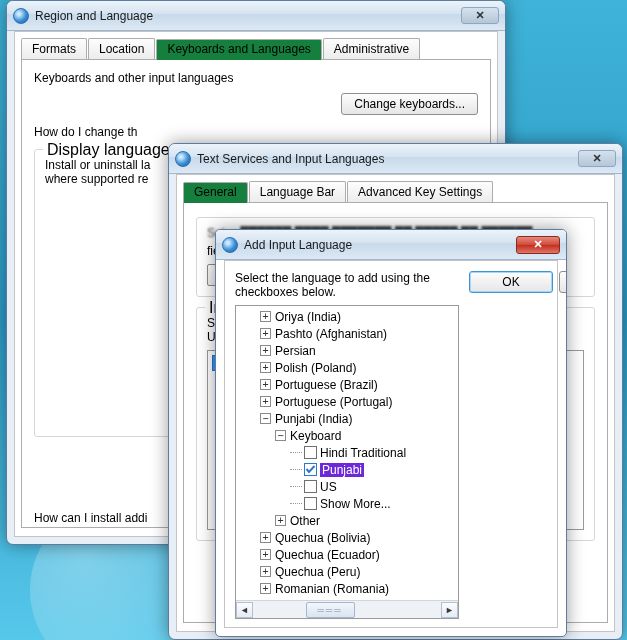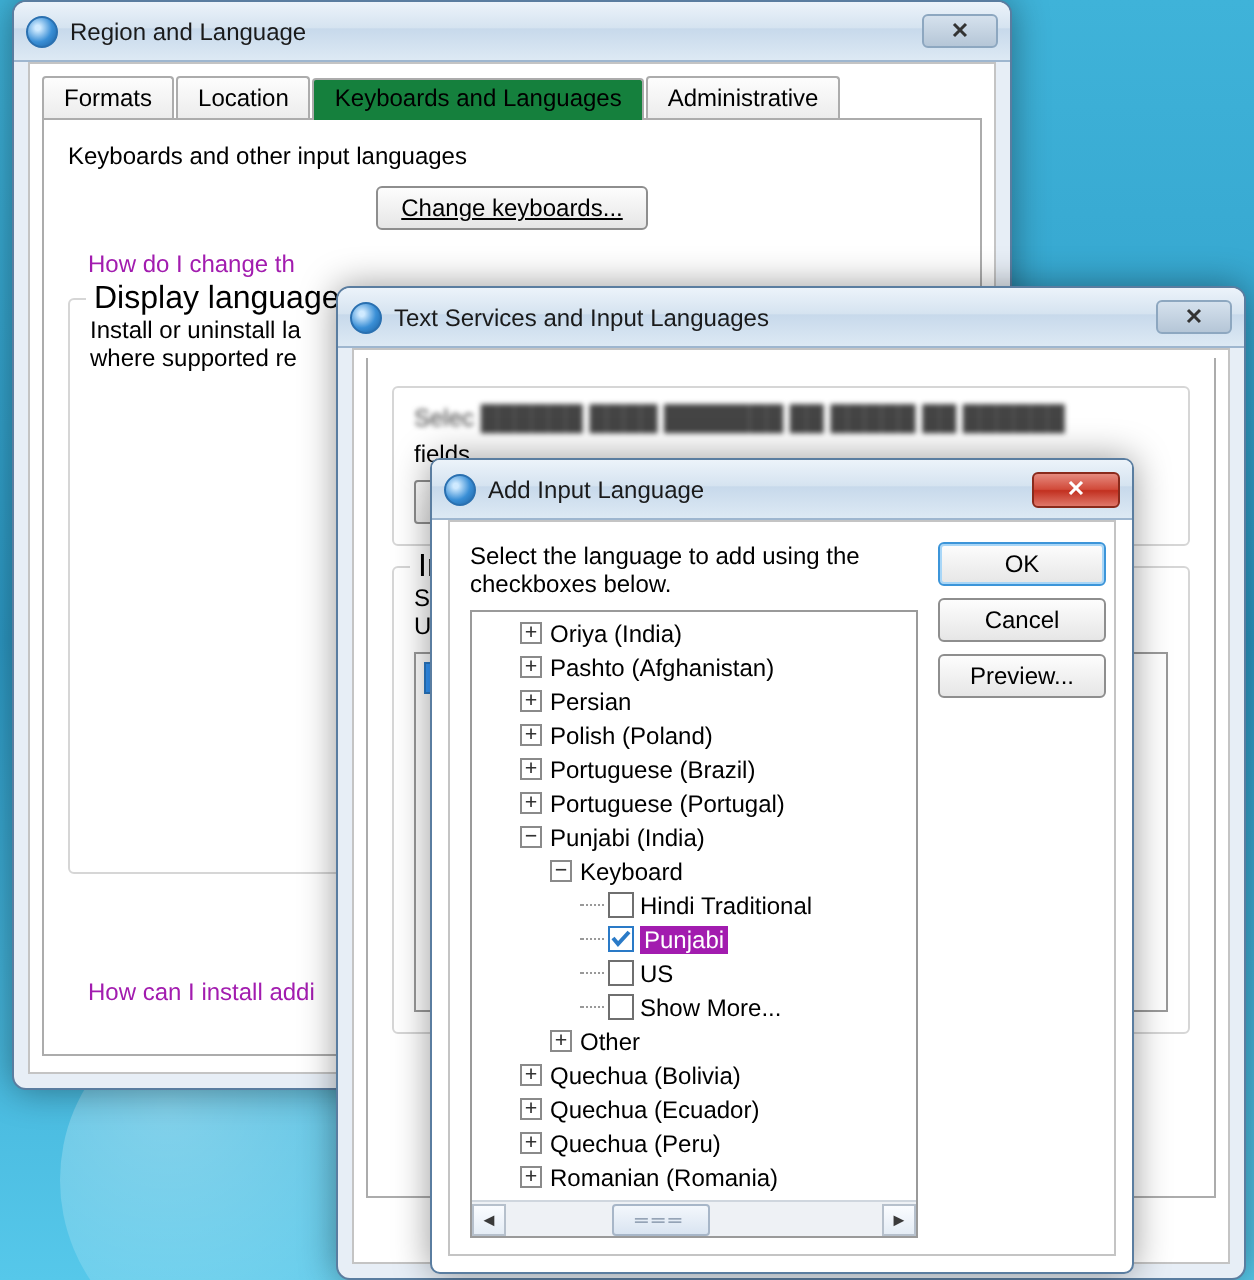--- a/index.html
+++ b/index.html
@@ -102,21 +102,21 @@
     margin: 0 2px;
     padding: 10px 12px;
     background: #fff;
     height: calc(100% - 28px);
     position: relative;
     overflow: hidden;
   }
 
   .group-title { color: #1a3a8a; margin: 1px 0 4px; }
   .indent { margin-left: 12px; color: #1a1a1a; }
-  .link { color: #a21caf; text-decoration: none; cursor: pointer; margin-left: 10px; }
+  .link { color: #000000; text-decoration: none; cursor: pointer; }
 
   .fieldset {
     border: 1px solid #d6d6d6; border-radius: 3px;
     margin-top: 10px; padding: 8px 10px 10px; position: relative;
   }
   .fieldset > .legend {
     position: absolute; top: -9px; left: 8px; background: #fff; padding: 0 4px; font-size: 16px;
   }
 
   .btn {
@@ -124,21 +124,21 @@
     padding: 0 12px;
     background: linear-gradient(#fdfdfd, #e6e6e6);
     border: 1px solid #8e8e8e; border-radius: 3px;
     font-size: 12px; font-family: inherit;
     cursor: default;
   }
   .btn.default {
     border-color: #3c95d9;
     box-shadow: 0 0 0 1px #a8d6f7 inset;
   }
-  .btn-row-right { display:flex; justify-content:center; margin-top:8px;text-decoration:underline; }
+  .btn-row-right { display:flex; justify-content:flex-end; margin-top:8px; }
 
   .combo {
     display:inline-flex; align-items:center;
     border:1px solid #8e8e8e; border-radius:2px;
     background: linear-gradient(#fff,#eee); height:22px; padding:0 6px 0 8px;
     min-width: 140px;
   }
   .combo .chev { margin-left:auto; font-size: 9px; color:#333; }
 
   .en-badge {
@@ -146,21 +146,21 @@
     padding:1px 3px; font-size:11px; font-weight:bold; border:1px solid #2a7ac7;
   }
 
   
   .add-body {
     position:absolute; inset: 30px 8px 8px 8px; background:#fff;
     border:1px solid #c4c4c4; padding:10px 10px 8px;
     display:flex; gap:10px;
   }
   .add-left { flex:1; display:flex; flex-direction:column; }
-  .add-right { width: 78px; display:flex; flex-direction:column; gap:6px; }
+  .add-right { width: 78px; display:flex; gap:6px; }
   .instr { margin-bottom: 6px; }
 
   .treewrap {
     flex:1; border:1px solid #9a9a9a; background:#fff;
     overflow:hidden; position:relative;
   }
   .tree {
     position:absolute; inset:0 0 18px 0;
     overflow:hidden; padding: 2px 0 2px 4px;
     font-size: 12px; color:#000;
@@ -192,21 +192,21 @@
   .exp.minus::before { content:"−"; }
   .exp.plus::before { content:"+"; }
   .vgap { width:15px; display:inline-block; }
   .chk {
     width:13px; height:13px; border:1px solid #6f6f6f; background:#fff;
     display:inline-flex; align-items:center; justify-content:center;
     margin-right:3px;
   }
   .chk.checked { border-color:#2a7ac7; }
   .chk.checked svg { width:11px; height:11px; }
-  .sel { background:#a21caf; color:#fff; padding:0 2px; }
+  .sel { background:#6d28d9; color:#fff; padding:0 2px; }
   .dots::before {
     content:""; display:inline-block; width:12px; height:1px;
     border-top:1px dotted #999; vertical-align:middle; margin-right:2px;
   }
 
   
   .blur { color:#444; filter: blur(1.2px); }
 </style>
 </head>
 <body>
@@ -234,34 +234,39 @@
       </div>
       <div style="margin-top:10px">
         <a class="link">How do I change th</a>
       </div>
       <div class="fieldset">
         <span class="legend">Display language</span>
         <div>Install or uninstall la</div>
         <div>where supported re</div>
         <div style="height:240px"></div>
       </div>
-      <div style="position:absolute; left:12px; bottom:24px;">
+      <div style="position:absolute; left:12px; bottom:2px;">
         <a class="link">How can I install addi</a>
       </div>
     </div>
   </div>
 </div>
 
 <div class="window w-text">
   <div class="titlebar">
     <span class="globe-icon"></span>
     <span class="title">Text Services and Input Languages</span>
     <span class="close-btn">✕</span>
   </div>
   <div class="client">
+    <div class="tabs">
+      <div class="tab active">General</div>
+      <div class="tab">Language Bar</div>
+      <div class="tab">Advanced Key Settings</div>
+    </div>
     <div class="tabbody">
       <div class="fieldset" style="margin-top:4px">
         <div class="blur"><span>Selec</span> ██████ ████ ███████ ██ █████ ██ ██████</div>
         <div style="margin:4px 0 6px">fields.</div>
         <div class="combo">
           <span>Englis</span>
           <span class="chev">▾</span>
         </div>
       </div>
       <div class="fieldset">

